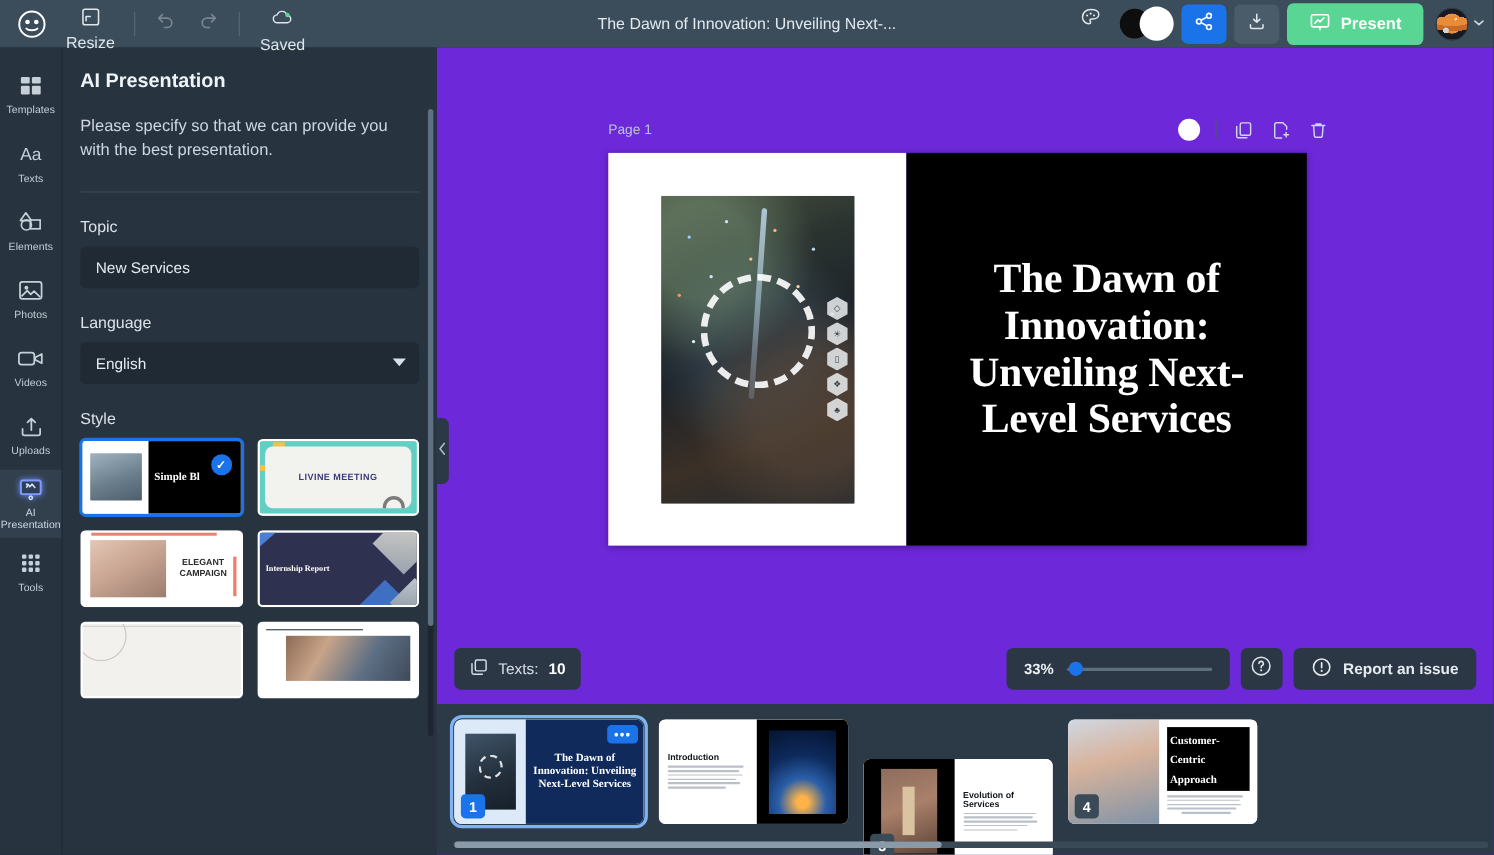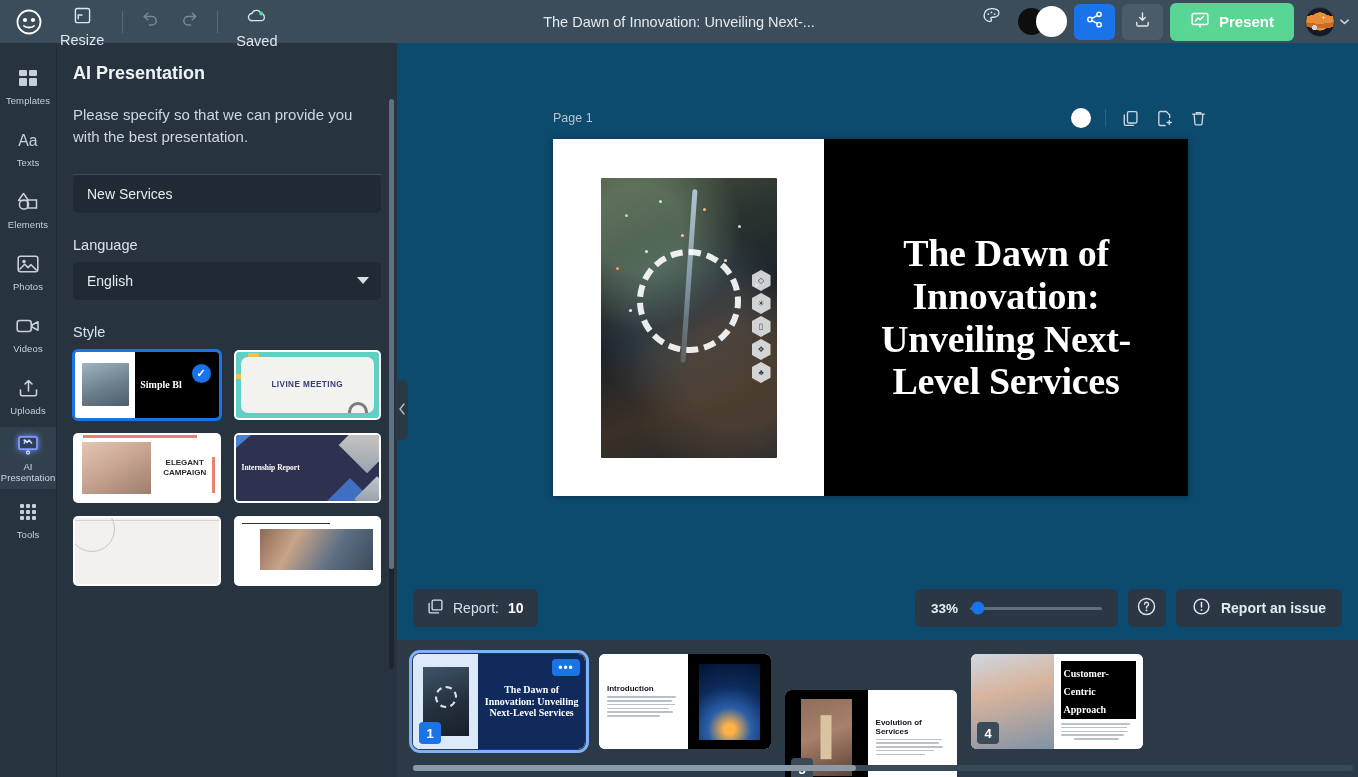--- a/index.html
+++ b/index.html
@@ -122,21 +122,21 @@
   .panel-sb i { position:absolute; left:0; top:0; width:5px; height:470px; background:#5d7182; border-radius:3px; display:block; }
 
   .collapse {
     position:absolute; right:-11px; top:50%; transform:translateY(-50%);
     width:12px; height:60px; background:#2b3947; border-radius:0 6px 6px 0;
     display:flex; align-items:center; justify-content:center; cursor:pointer;
     z-index:12;
   }
 
   
-  .main { flex:1; display:flex; flex-direction:column; background:#0c4a6e; min-width:0; }
+  .main { flex:1; display:flex; flex-direction:column; background:#6d28d9; min-width:0; }
   .canvas { flex:1; position:relative; }
   .page-head {
     position:absolute; left:156px; right:150px; top:62px; height:26px;
     display:flex; align-items:center;
   }
   .page-label { font-size:12.5px; color:#b9c4ce; }
   .page-tools { margin-left:auto; display:flex; align-items:center; gap:14px; }
   .dot-white { width:20px; height:20px; border-radius:50%; background:#fff; cursor:pointer; }
   .vsep { width:1px; height:18px; background:#4a5866; }
   .pt-ic { width:20px; height:20px; display:flex; align-items:center; justify-content:center; cursor:pointer; }
@@ -451,20 +451,21 @@
       </div>
     </div>
 
     <div class="panel">
       <div class="panel-title">AI Presentation</div>
 
       <div class="panel-scroll">
         <div class="panel-desc">Please specify so that we can provide you with the best presentation.</div>
         <div class="divider"></div>
 
+        <div class="field-label">Topic</div>
         <div class="inp">
           <span>New Services</span>
         </div>
 
 
         <div class="field-label">Language</div>
         <div class="sel">
           <span>English</span>
           <span class="caret"></span>
         </div>
@@ -607,21 +608,21 @@
       </div>
 
       <div class="bottombar">
         <div class="pill">
           <span>
             <svg width="17" height="17" viewBox="0 0 18 18" fill="none">
               <rect x="5.4" y="2.2" width="10.4" height="10.4" rx="1.6" stroke="#d7e0e8" stroke-width="1.4"></rect>
               <path d="M12.2 15.8H3.8a1.6 1.6 0 0 1-1.6-1.6V5.6" stroke="#d7e0e8" stroke-width="1.4" stroke-linecap="round"></path>
             </svg>
           </span>
-          <span>Report:</span>
+          <span>Texts:</span>
           <b>10</b>
         </div>
 
         <div class="bb-right">
           <div class="zoom-box">
             <span class="zoom-val">33%</span>
             <div class="track">
               <div class="knob"></div>
             </div>
           </div>

